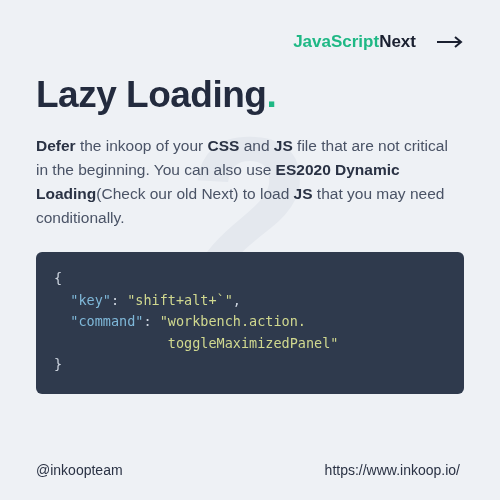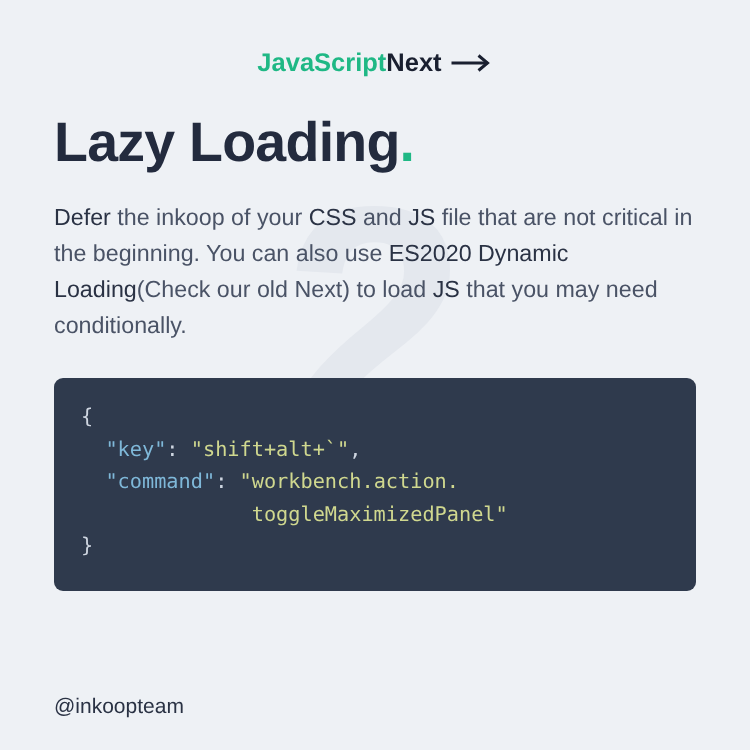--- a/index.html
+++ b/index.html
@@ -20,34 +20,34 @@
     transform: translateX(-50%);
     font-size: 220px;
     font-weight: 800;
     color: #e4e8ee;
     z-index: 0;
     line-height: 1;
     pointer-events: none;
   }
   .header {
     display: flex;
-    justify-content: center;
+    justify-content: flex-end;
     align-items: center;
     position: relative;
     z-index: 1;
   }
   .brand {
     color: #1fb885;
     font-weight: 800;
     font-size: 17px;
   }
   .next-group {
     display: flex;
     align-items: center;
-    gap: 6px;
+    gap: 20px;
   }
   .next-label {
     font-weight: 800;
     font-size: 17px;
     color: #1a2030;
   }
   .arrow-icon svg { display: block; }
   .title-row {
     margin-top: 22px;
     position: relative;
@@ -66,21 +66,21 @@
     font-weight: 800;
   }
   .desc {
     margin-top: 18px;
     font-size: 15.5px;
     line-height: 1.55;
     color: #4a5366;
     position: relative;
     z-index: 1;
   }
-  .desc b { color: #2a3244; font-weight: 400; }
+  .desc b { color: #2a3244; font-weight: 700; }
   .code-block {
     margin-top: 22px;
     background: #2f3a4d;
     border-radius: 6px;
     padding: 16px 18px 18px 18px;
     font-family: "SFMono-Regular", Consolas, "Menlo", monospace;
     font-size: 13.5px;
     line-height: 1.6;
     color: #cfd6e1;
     position: relative;
@@ -131,13 +131,14 @@
 <div class="code-block">
   <div class="code-line"><span class="brace">{</span></div>
   <div class="code-line">  <span class="key">"key"</span><span>: </span><span class="str">"shift+alt+`"</span><span>,</span></div>
   <div class="code-line">  <span class="key">"command"</span><span>: </span><span class="str">"workbench.action.</span></div>
   <div class="code-line">              <span class="str">toggleMaximizedPanel"</span></div>
   <div class="code-line"><span class="brace">}</span></div>
 </div>
 
 <div class="footer">
   <span>@inkoopteam</span>
+  <span>https://www.inkoop.io/</span>
 </div>
 
 </body></html>

